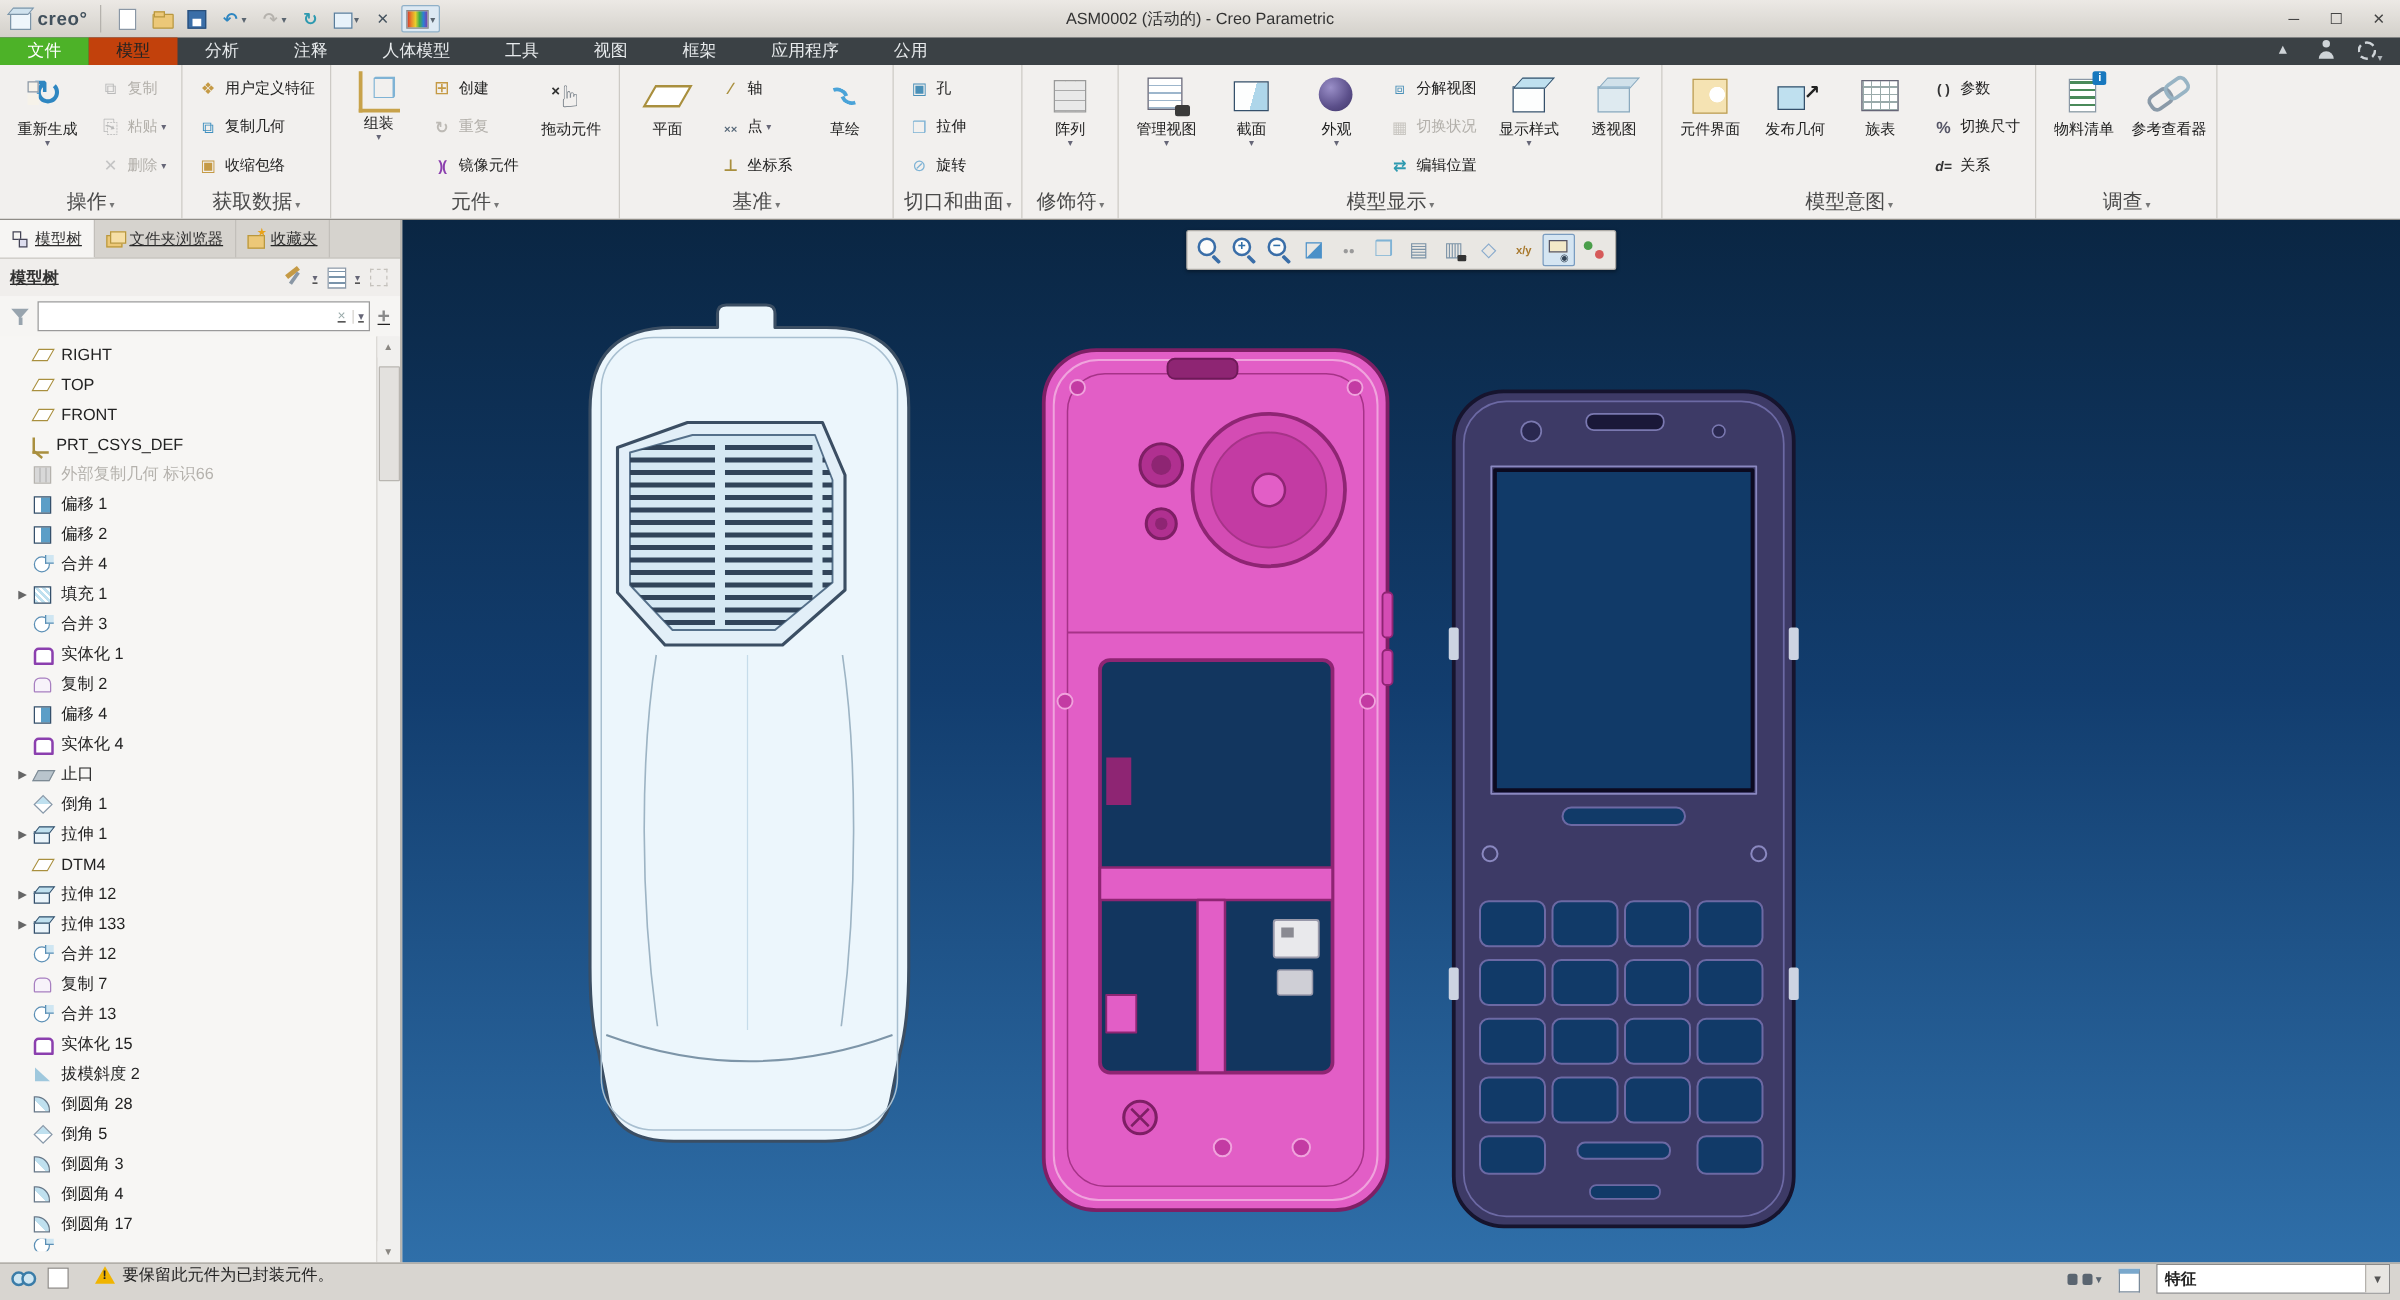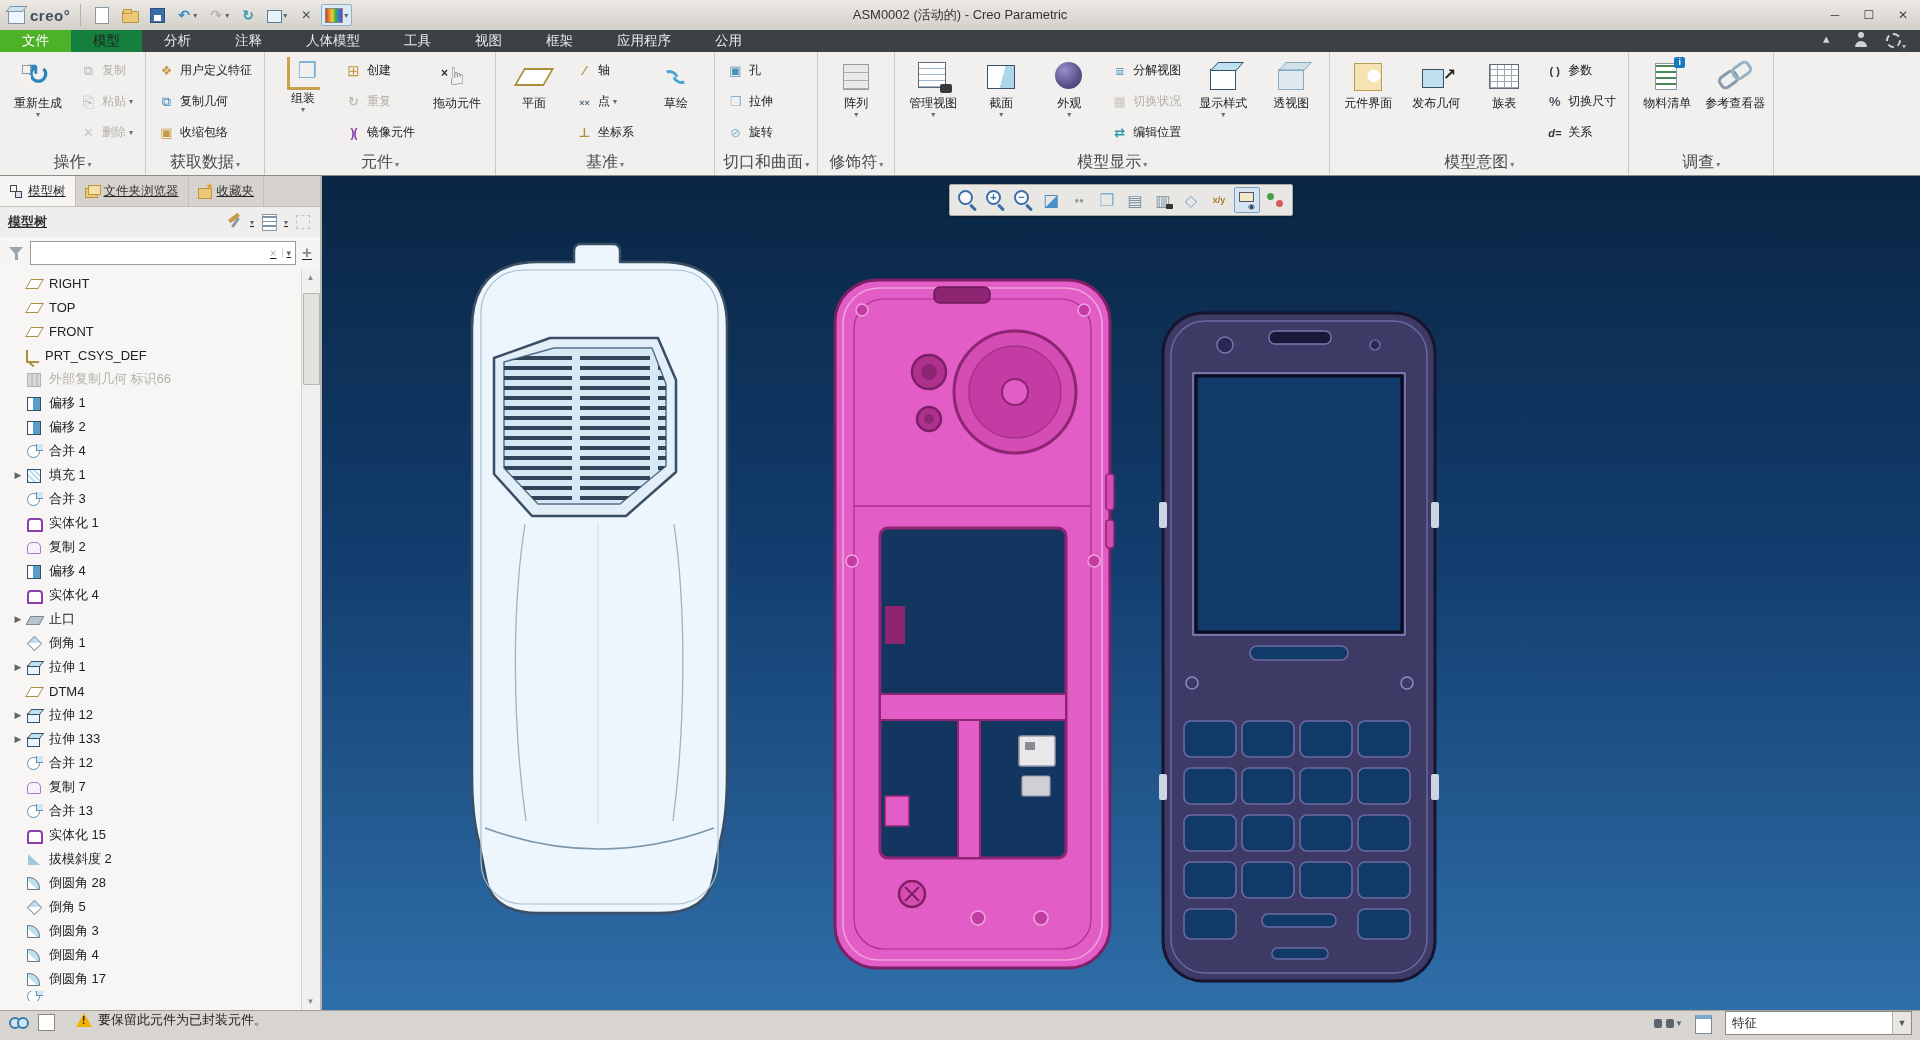--- a/index.html
+++ b/index.html
@@ -30,21 +30,21 @@
   .q-close:before{content:"✕";color:#44525e;font-size:12px;font-weight:bold;}
   .q-palette{width:16px;height:13px;margin-top:1px;border:1px solid #888;
     background:linear-gradient(90deg,#d63b2f,#e98a2a,#e8cf2c,#3fae4a,#2d7fd4,#7b3fae);}
   #wtitle{position:absolute;left:0;right:0;text-align:center;font-size:13px;color:#333;pointer-events:none;}
   #wcontrols{margin-left:auto;display:flex;}
   .wbtn{width:34px;height:26px;display:flex;align-items:center;justify-content:center;color:#444;font-size:12px;}
   
   #tabrow{position:absolute;left:0;top:30px;width:1920px;height:22px;background:#3b4145;display:flex;align-items:stretch;}
   .tab{padding:0 22px;display:flex;align-items:center;color:#e7eaec;font-size:13.5px;}
   .tab.file{background:#4db228;color:#fff;}
-  .tab.active{background:#15803d;color:#222;}
+  .tab.active{background:#c2410c;color:#222;}
   #tabextras{margin-left:auto;display:flex;align-items:center;gap:14px;padding-right:14px;}
   .xico{position:relative;width:18px;height:18px;display:inline-block;}
   .x-chevron:before{content:"▴";color:#cfd4d8;font-size:13px;position:absolute;left:3px;top:0;}
   .x-person:before{content:"";position:absolute;top:1px;left:6px;width:6px;height:6px;border-radius:50%;background:#cfd4d8;}
   .x-person:after{content:"";position:absolute;bottom:2px;left:3px;width:12px;height:6px;border-radius:6px 6px 0 0;background:#cfd4d8;}
   .x-gear:before{content:"";position:absolute;left:2px;top:2px;width:11px;height:11px;border:2px dashed #cfd4d8;border-radius:50%;}
   .xcaret{color:#aeb4b9;font-size:8px;}
   
   #ribbon{position:absolute;left:0;top:52px;width:1920px;height:123px;background:#f2f0ee;
     border-bottom:1px solid #8f8c87;display:flex;align-items:stretch;overflow:hidden;}
@@ -209,21 +209,21 @@
   .s-whitebox:before{content:"";position:absolute;left:2px;top:3px;width:15px;height:15px;background:#fff;border:1px solid #8a8782;}
   #warnmsg{display:flex;align-items:center;gap:6px;font-size:13px;color:#222;}
   .warn-tri{width:0;height:0;border-left:8px solid transparent;border-right:8px solid transparent;border-bottom:14px solid #f0b400;position:relative;}
   .warn-tri:after{content:"!";position:absolute;left:-2px;top:2px;font-size:10px;font-weight:bold;color:#222;}
   #sb-right{margin-left:auto;display:flex;align-items:center;gap:10px;}
   .s-binoc:before{content:"";position:absolute;left:1px;top:7px;width:8px;height:9px;background:#5a6570;border-radius:2px;}
   .s-binoc:after{content:"";position:absolute;right:1px;top:7px;width:8px;height:9px;background:#5a6570;border-radius:2px;}
   .s-winbox:before{content:"";position:absolute;left:2px;top:3px;width:15px;height:14px;background:#fff;border:1px solid #7a8a9a;border-top:4px solid #7aa8cc;}
   .scaret{font-size:8px;color:#5a6570;}
   #feat-combo{width:185px;height:22px;background:#fff;border:1px solid #8a8a8a;display:flex;align-items:center;}
-  #feat-combo .cv{flex:1;padding:0 6px;font-size:12.5px;color:#222;}
+  #feat-combo .cv{flex:1;padding:0 6px;font-size:12.5px;color:#222;font-weight:bold;}
   #feat-combo .cbtn{width:18px;height:100%;border-left:1px solid #b5b2ad;display:flex;align-items:center;justify-content:center;font-size:9px;color:#555;background:#e8e6e2;}
 </style>
 </head>
 <body>
 
 <div id="titlebar">
   <div id="brand">
     <span class="cube"></span>
     <span class="bname">creo°</span>
   </div>

